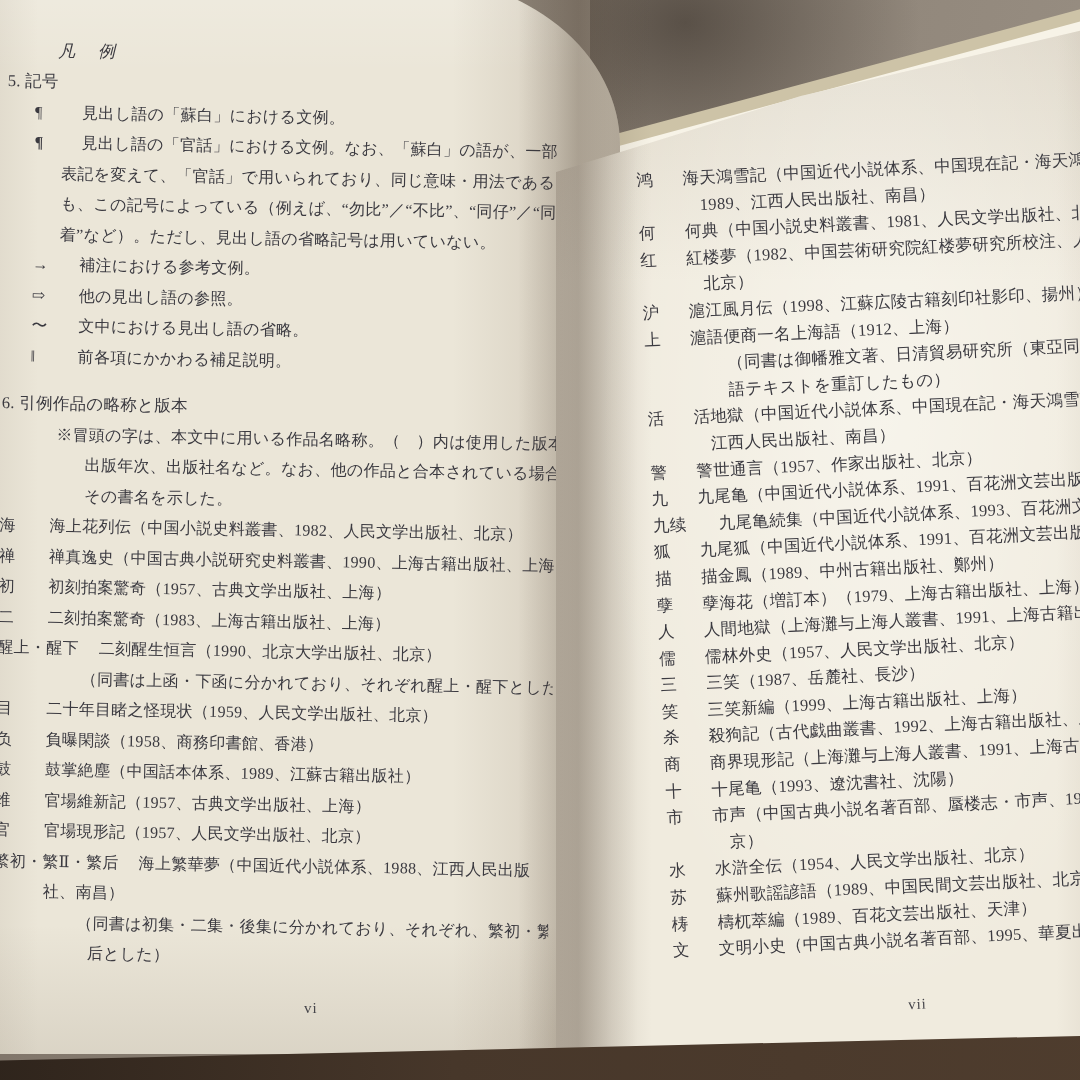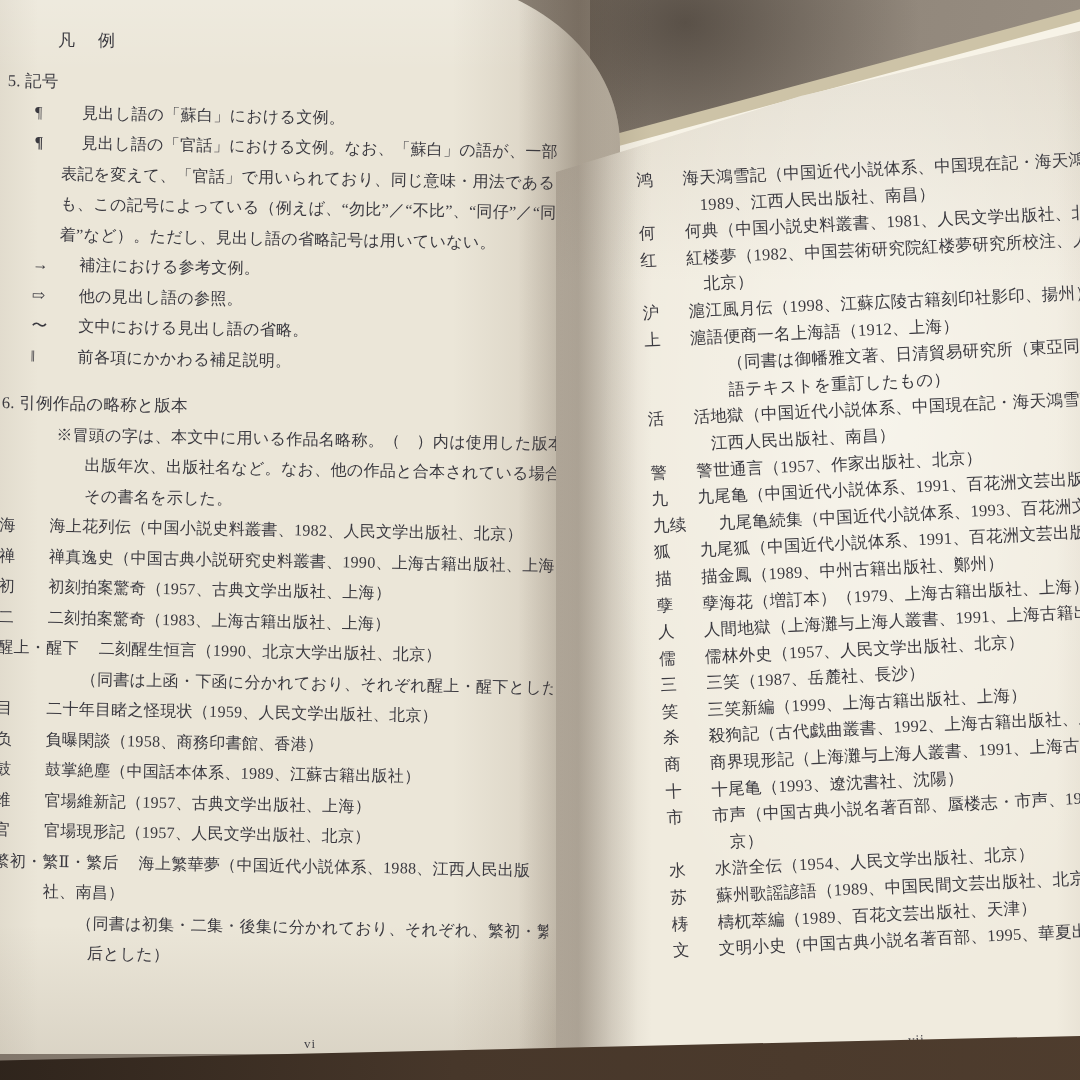--- a/index.html
+++ b/index.html
@@ -16,21 +16,21 @@
   .fore-edge2{position:absolute;left:556px;top:0;width:544px;height:420px;background:#cdc3a7;
     clip-path:polygon(0 150px,100% 4px,100% 62px,0 212px);}
   .fore-edge1{position:absolute;left:556px;top:0;width:544px;height:420px;background:#f7f3e7;
     clip-path:polygon(0 163px,100% 16px,100% 74px,0 218px);}
   
   .page-left{position:absolute;left:-26px;top:-24px;width:646px;height:1078px;
     background:#ebe6d8;border-radius:0 210px 0 0 / 0 170px 0 0;overflow:hidden;z-index:2;}
   .lp-shade{position:absolute;inset:0;pointer-events:none;background:
     linear-gradient(to right,rgba(105,88,70,.12) 0%,rgba(0,0,0,0) 10%,rgba(0,0,0,0) 74%,rgba(120,98,76,.16) 90%,rgba(90,72,55,.34) 100%),
     linear-gradient(to bottom,rgba(255,255,252,.22) 0%,rgba(0,0,0,0) 9%,rgba(0,0,0,0) 88%,rgba(100,84,66,.12) 100%);}
-  .lp-header{position:absolute;left:84px;top:53px;font-size:17px;letter-spacing:3px;color:#3b3a40;}
+  .lp-header{position:absolute;left:84px;top:64px;font-size:17px;letter-spacing:3px;color:#3b3a40;font-style:italic;}
   .lp-text{position:absolute;left:34px;top:90px;width:556px;overflow:hidden;
     transform:rotate(1.05deg);transform-origin:0 0;color:#3b3a40;}
   
   .page-right{position:absolute;left:556px;top:0;width:544px;height:1090px;background:#f0ebde;
     clip-path:polygon(0 172px,45% 96px,100% 26px,100% 100%,0 100%);z-index:2;}
   .pr-shade{position:absolute;inset:0;pointer-events:none;background:
     radial-gradient(ellipse at 60% 38%,rgba(255,255,251,.45),rgba(0,0,0,0) 62%),
     linear-gradient(to right,rgba(90,72,55,.30) 0%,rgba(0,0,0,0) 15%),
     linear-gradient(to left,rgba(110,92,72,.10) 0%,rgba(0,0,0,0) 8%),
     linear-gradient(to bottom,rgba(110,92,72,.14) 0%,rgba(0,0,0,0) 26%);}
@@ -54,21 +54,21 @@
   .boldm .m{font-weight:700;}
   .wrap{padding-left:55px;}
   .deep{padding-left:84px;}
   .widem .m{min-width:0;margin-right:20px;}
   .cont{padding-left:50px;}
   .note{padding-left:84px;}
   .deep2{padding-left:95px;}
   .rp-text .m{min-width:46px;}
   .rp-text .cont{padding-left:62px;}
   .rp-text .note{padding-left:82px;}
-  .page-num{position:absolute;font-size:13px;color:#46454a;z-index:3;letter-spacing:1px;margin-top:36px;}
+  .page-num{position:absolute;font-size:15px;color:#46454a;z-index:3;letter-spacing:1px;}
   #pn-left{left:304px;top:1000px;}
   #pn-right{left:908px;top:996px;transform:rotate(-2deg);}
 </style>
 </head>
 <body>
 
 <div id="canvas">
 
   <div class="top-shadow"></div>
   <div class="fore-edge2"></div>

